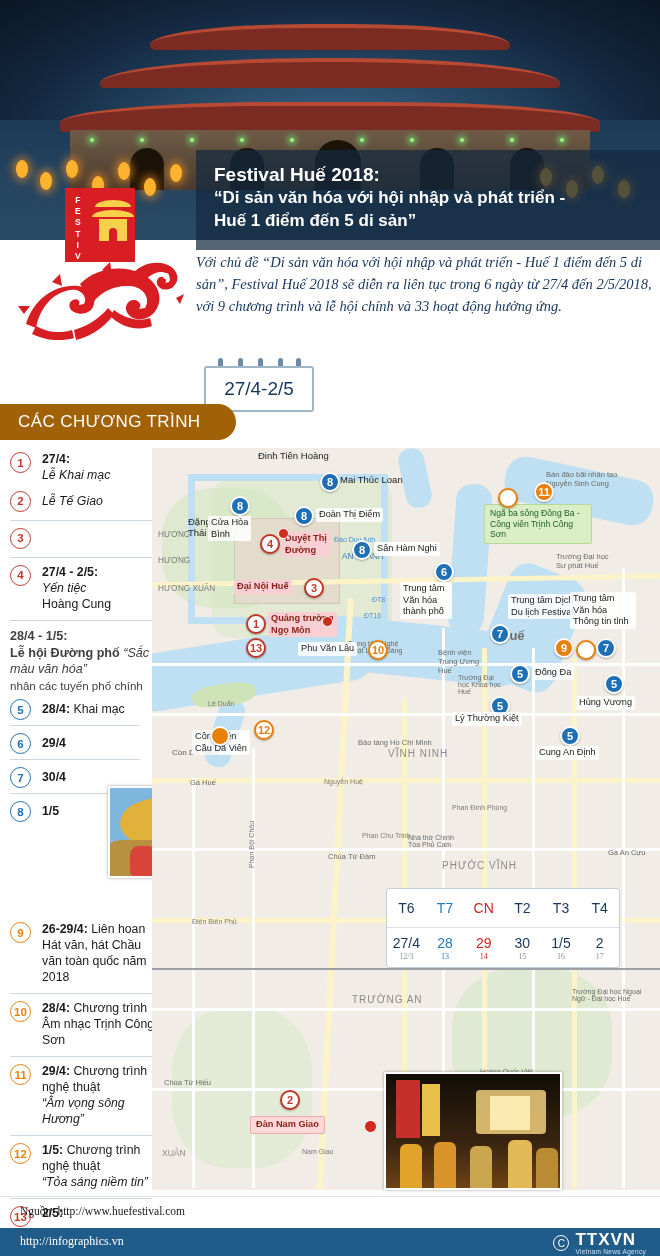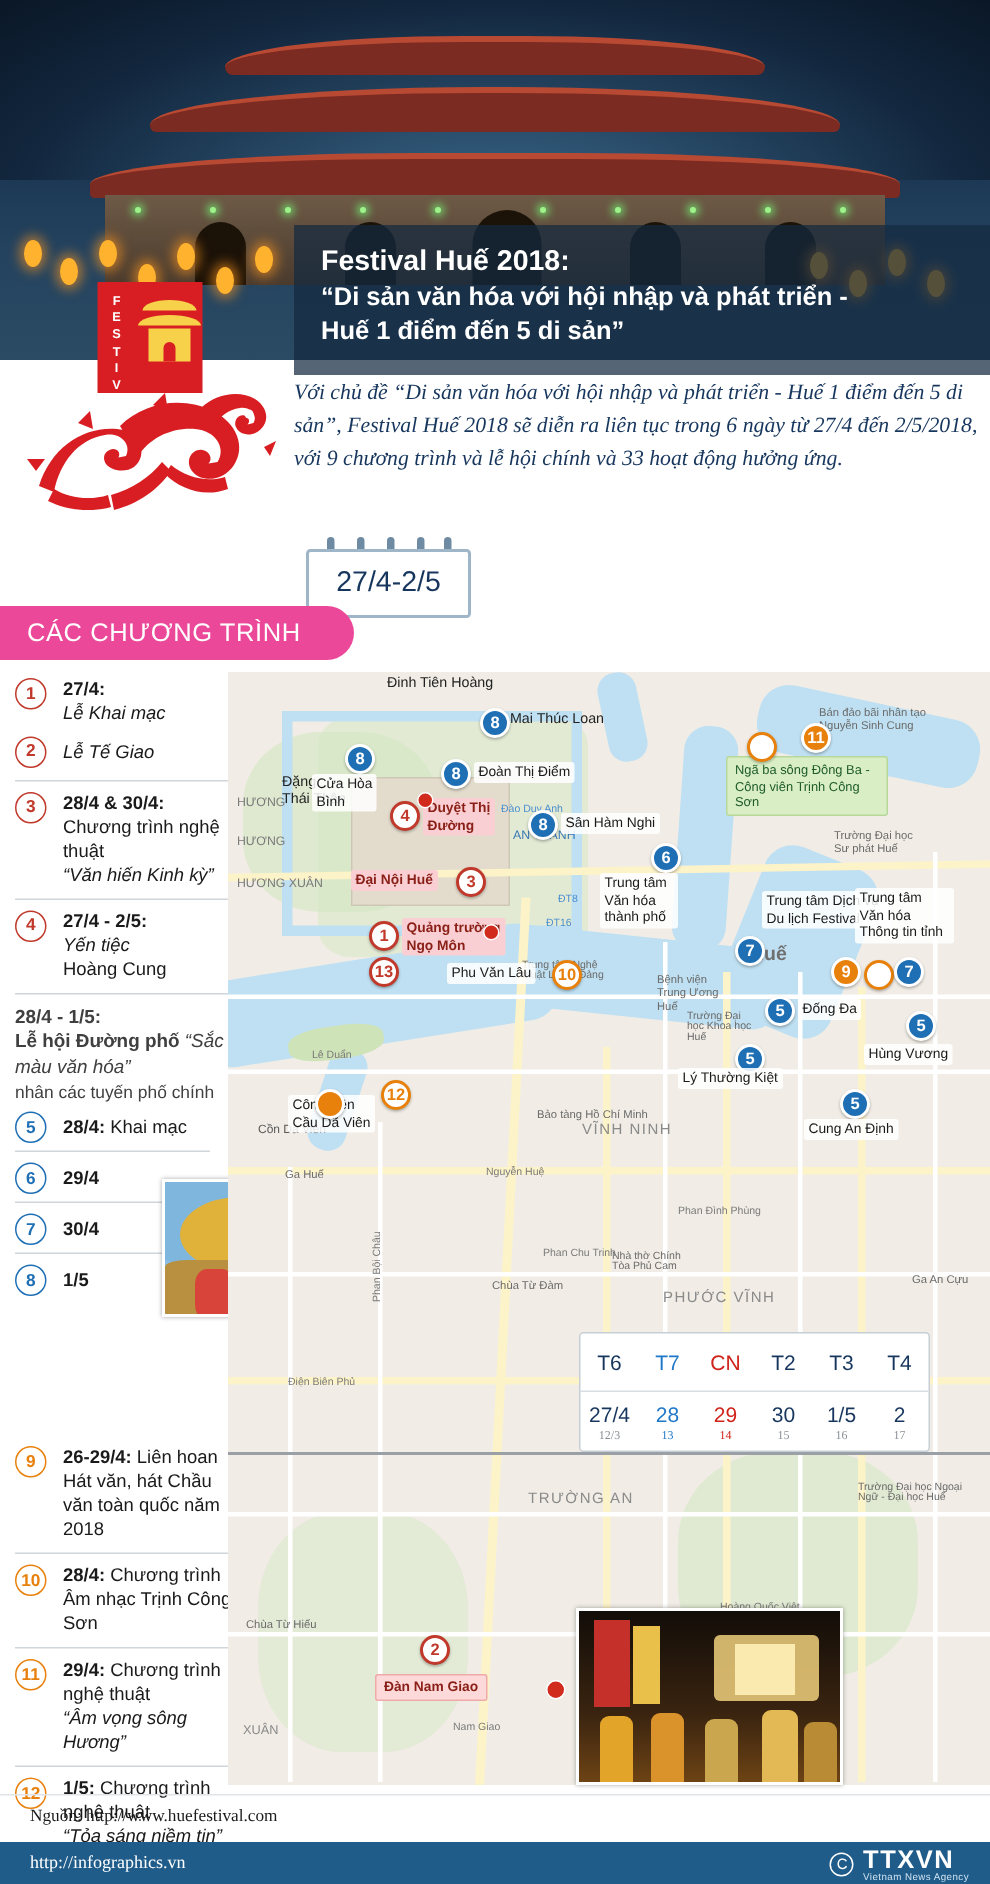--- a/index.html
+++ b/index.html
@@ -82,21 +82,21 @@
     background:#ffffff; border:2px solid #9fb6c9; border-radius:3px;
     display:flex; align-items:center; justify-content:center;
     font-size:19px; color:#17365d; font-weight:500;
   }
   .cal-rings { position:absolute; left:204px; top:358px; width:110px; height:12px; }
   .cal-rings i { position:absolute; top:0; width:5px; height:14px; background:#6f8ba3; border-radius:3px;}
 
   
   .sec-header {
     position:absolute; left:0; top:404px; width:236px; height:36px;
-    background:#ec4899; color:#fff; display:flex; align-items:center;
+    background:#a16207; color:#fff; display:flex; align-items:center;
     padding-left:18px; font-size:17px; letter-spacing:.4px;
     border-radius:0 18px 18px 0;
   }
 
   
   .list { position:absolute; left:8px; top:452px; width:150px; }
   .li { position:relative; min-height:22px; margin-bottom:7px; padding-left:34px; }
   .num {
     position:absolute; left:2px; top:0px; width:21px; height:21px; border-radius:50%;
     border:1.6px solid #c0392b; color:#c0392b; font-size:11.5px; font-weight:bold;
@@ -288,23 +288,20 @@
 
   <div class="li">
     <div class="num">2</div>
     <div class="t" style="padding-top:3px;"><i>Lễ Tế Giao</i></div>
   </div>
 
   <div class="rule"></div>
 
   <div class="li">
     <div class="num">3</div>
-    <div class="t"><b>28/4 &amp; 30/4:</b><br>
-      <span>Chương trình nghệ thuật</span><br>
-      <i>“Văn hiến Kinh kỳ”</i></div>
   </div>
 
   <div class="rule"></div>
 
   <div class="li">
     <div class="num">4</div>
     <div class="t"><b>27/4 - 2/5:</b><br>
       <i>Yến tiệc</i><br>
       <span>Hoàng Cung</span></div>
   </div>

